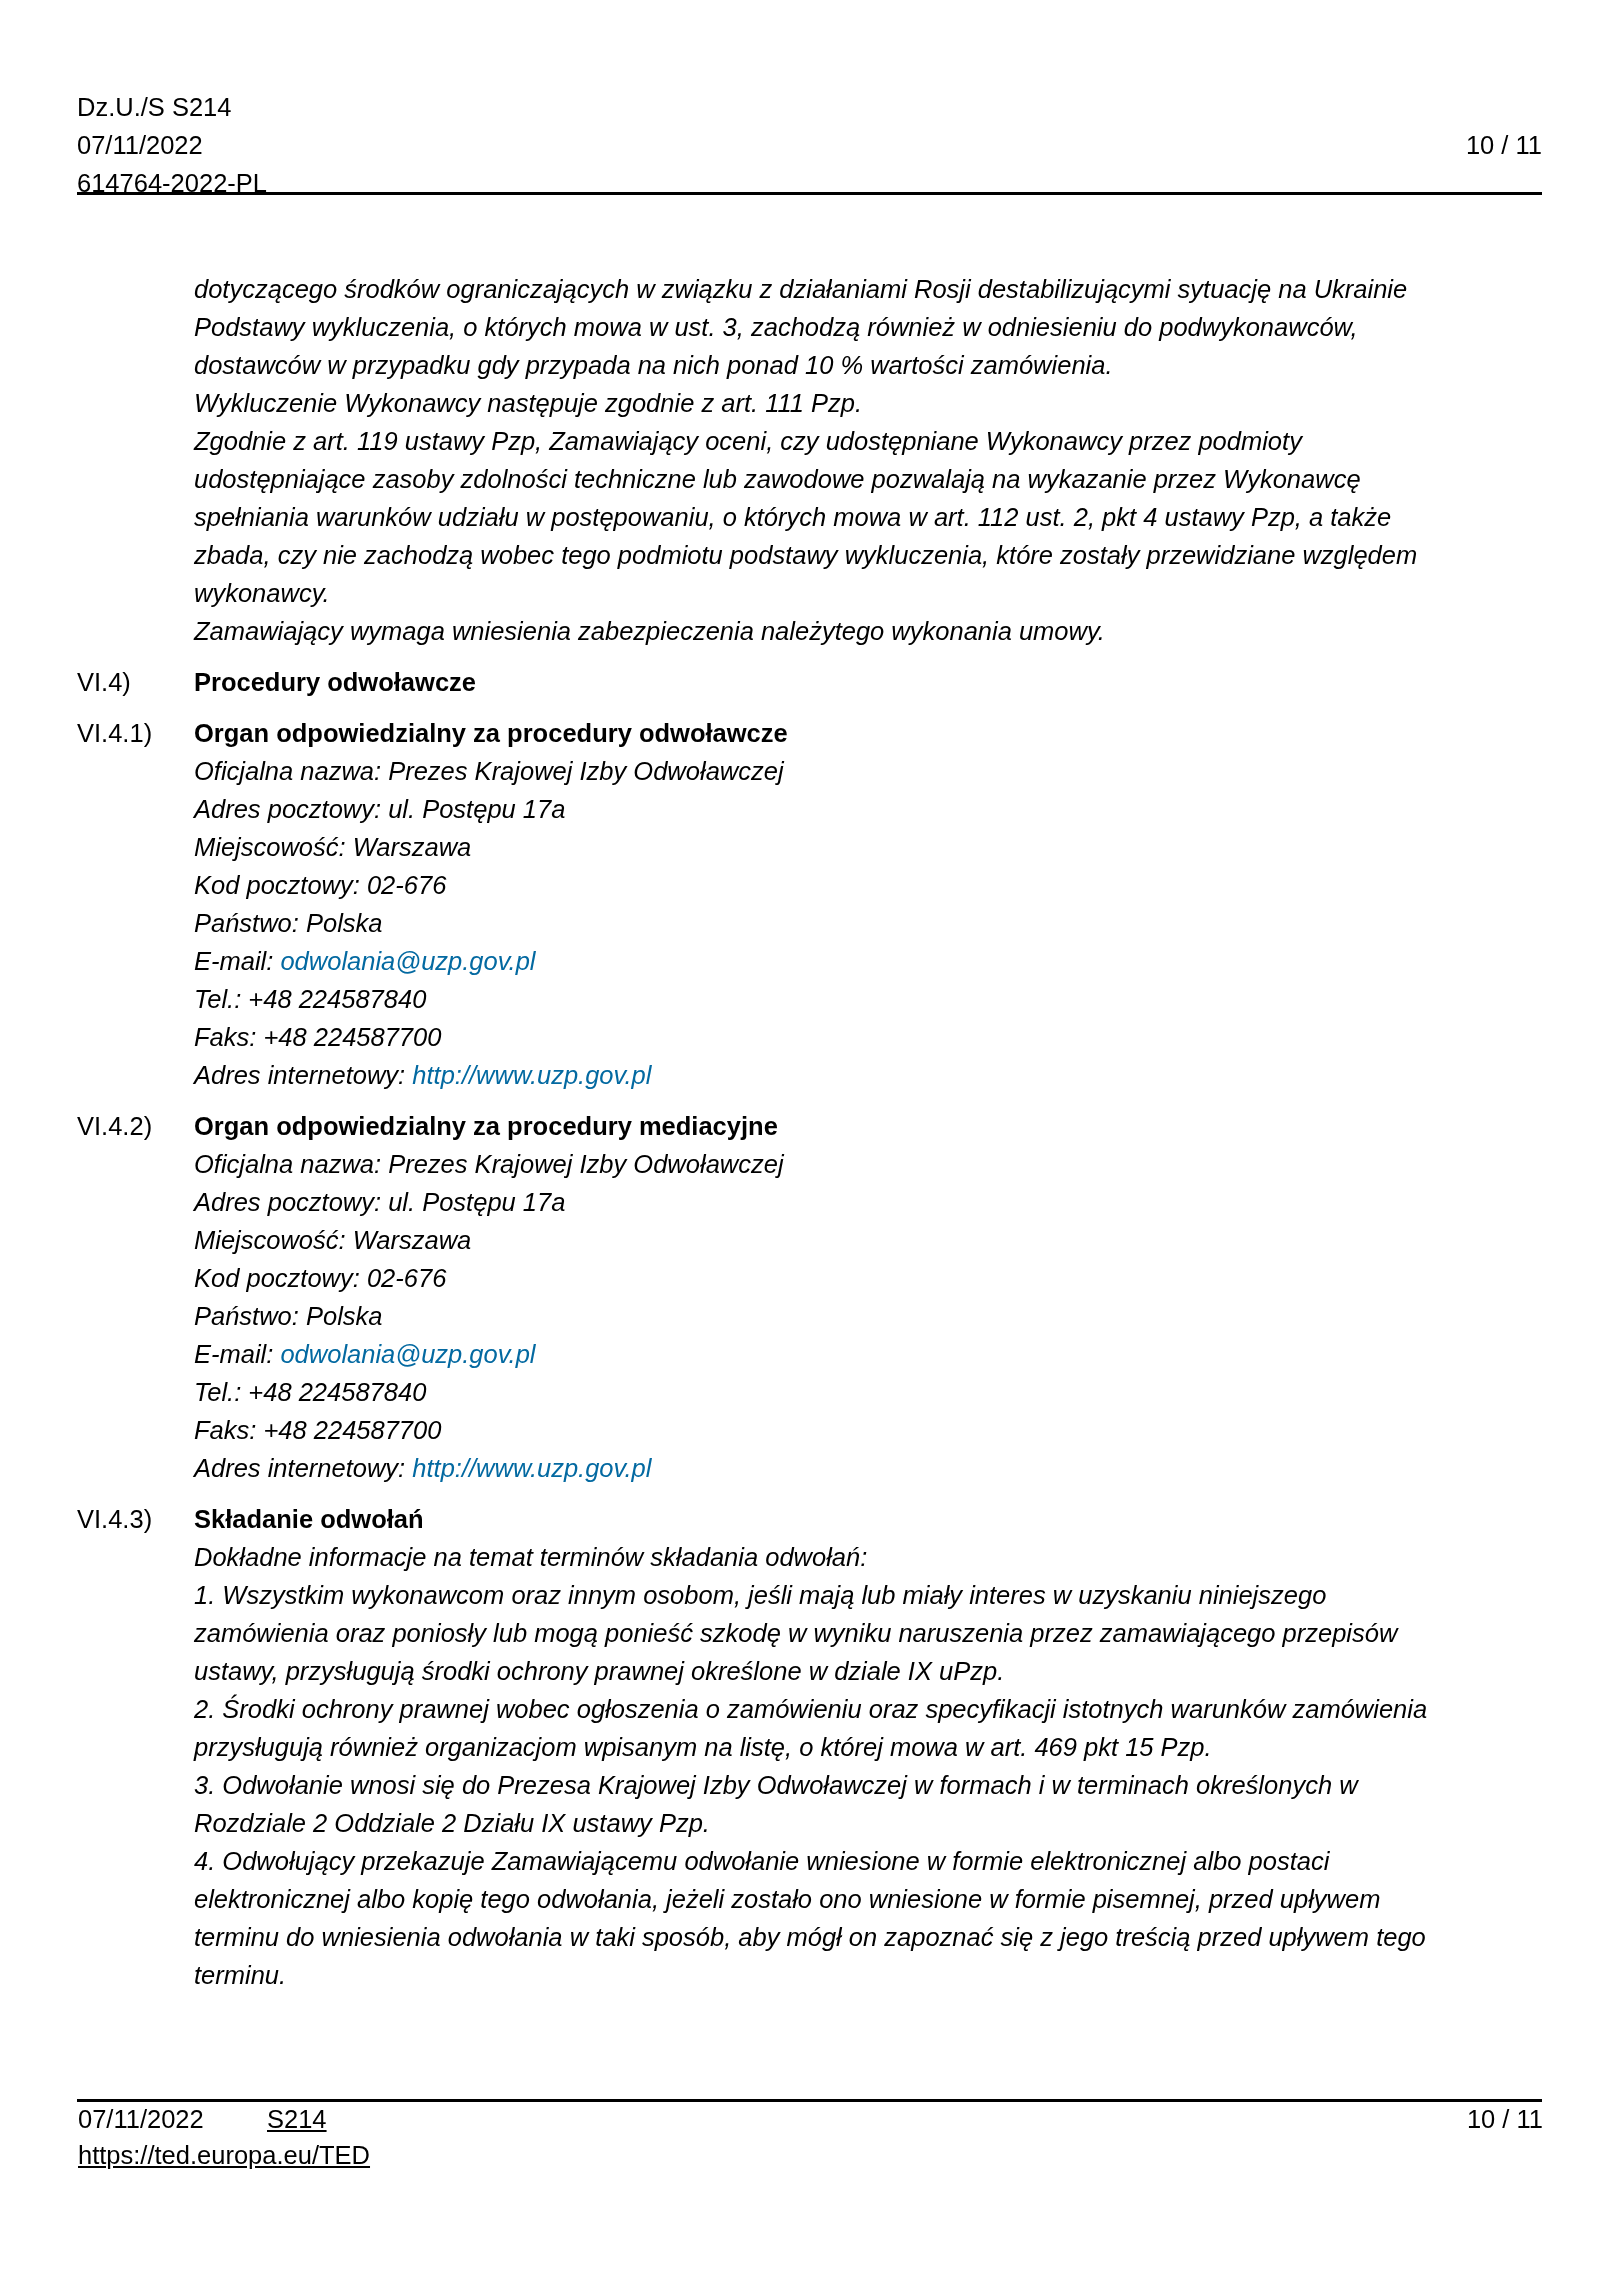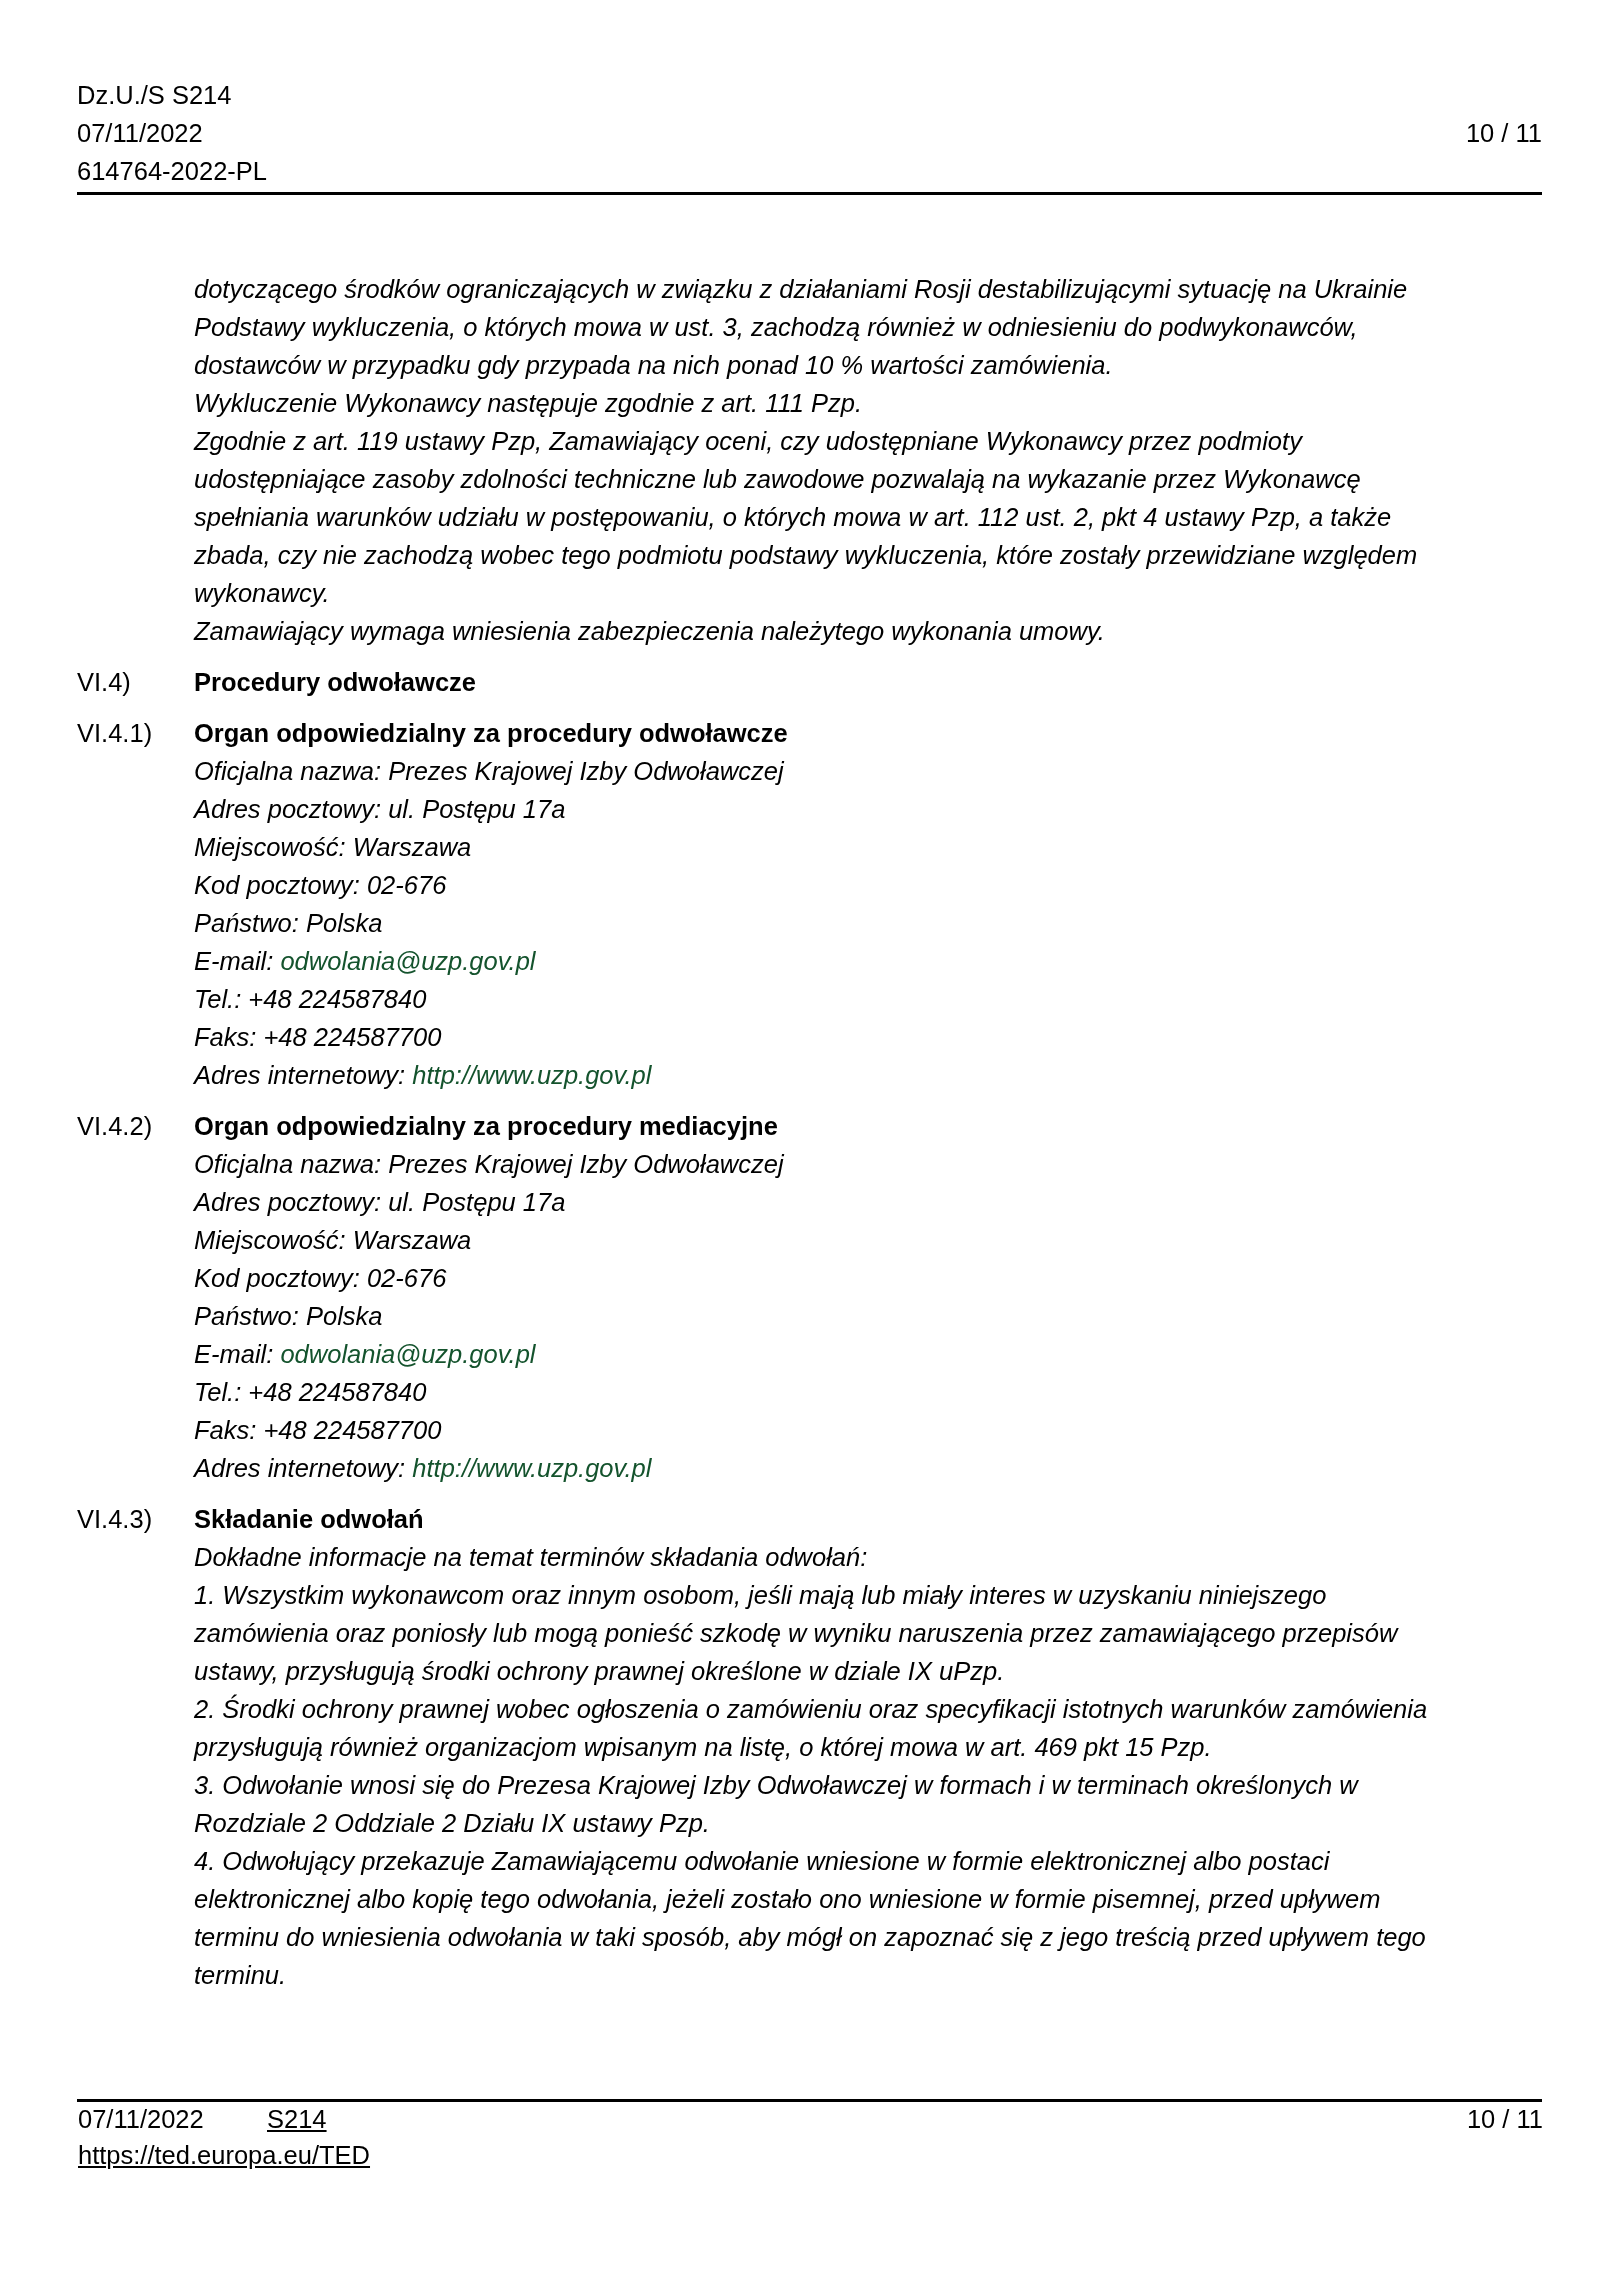--- a/index.html
+++ b/index.html
@@ -12,21 +12,21 @@
       height: 2293px;
       position: relative;
       overflow: hidden;
       font-family: "Liberation Sans", sans-serif;
       color: #000000;
       font-size: 25.5px;
     }
     .page-header {
       position: absolute;
       left: 77px;
-      top: 76px;
+      top: 88px;
       width: 1465px;
     }
     .page-header .hline {
       display: block;
       line-height: 38px;
       height: 38px;
       white-space: nowrap;
     }
     .page-header .page-no {
       position: absolute;
@@ -66,21 +66,21 @@
     .block .sec-title {
       font-weight: bold;
       display: block;
     }
     .line {
       display: block;
       white-space: nowrap;
       font-style: italic;
     }
     a.link {
-      color: #14532d;
+      color: #0369a1;
       text-decoration: none;
     }
 
     .page-footer {
       position: absolute;
       left: 78px;
       top: 2101px;
       width: 1465px;
       line-height: 36px;
       text-decoration: underline;

